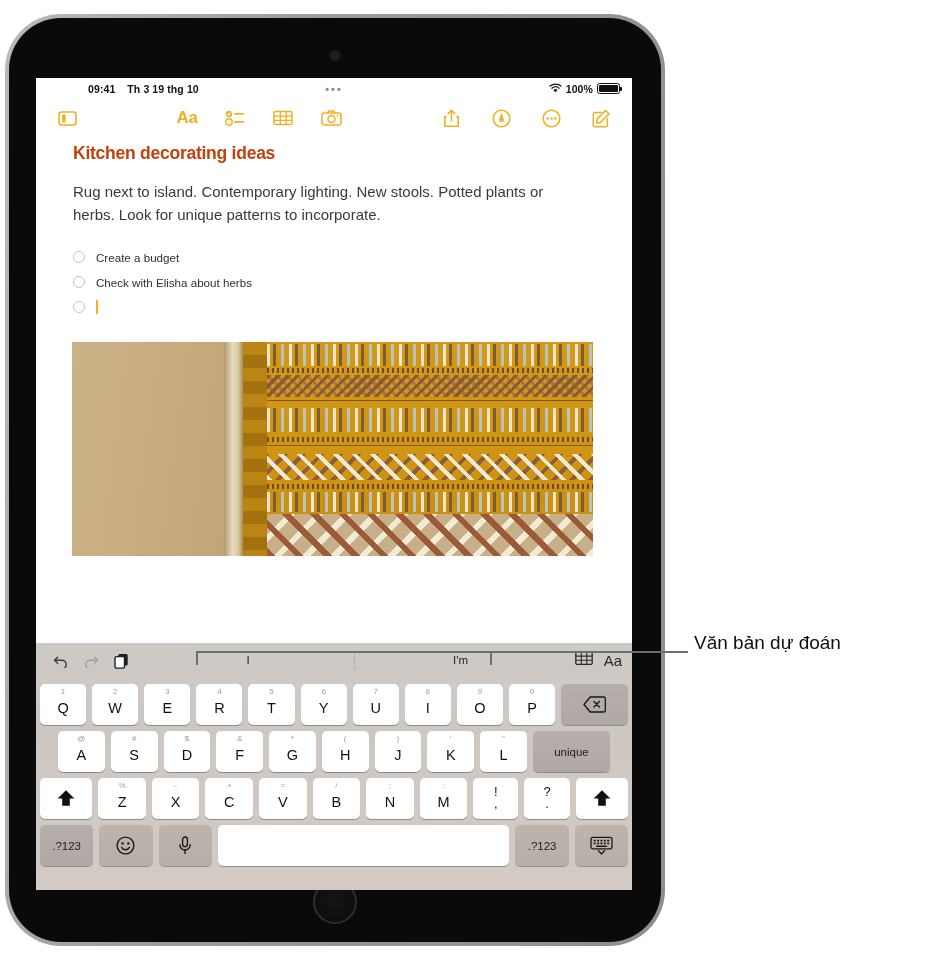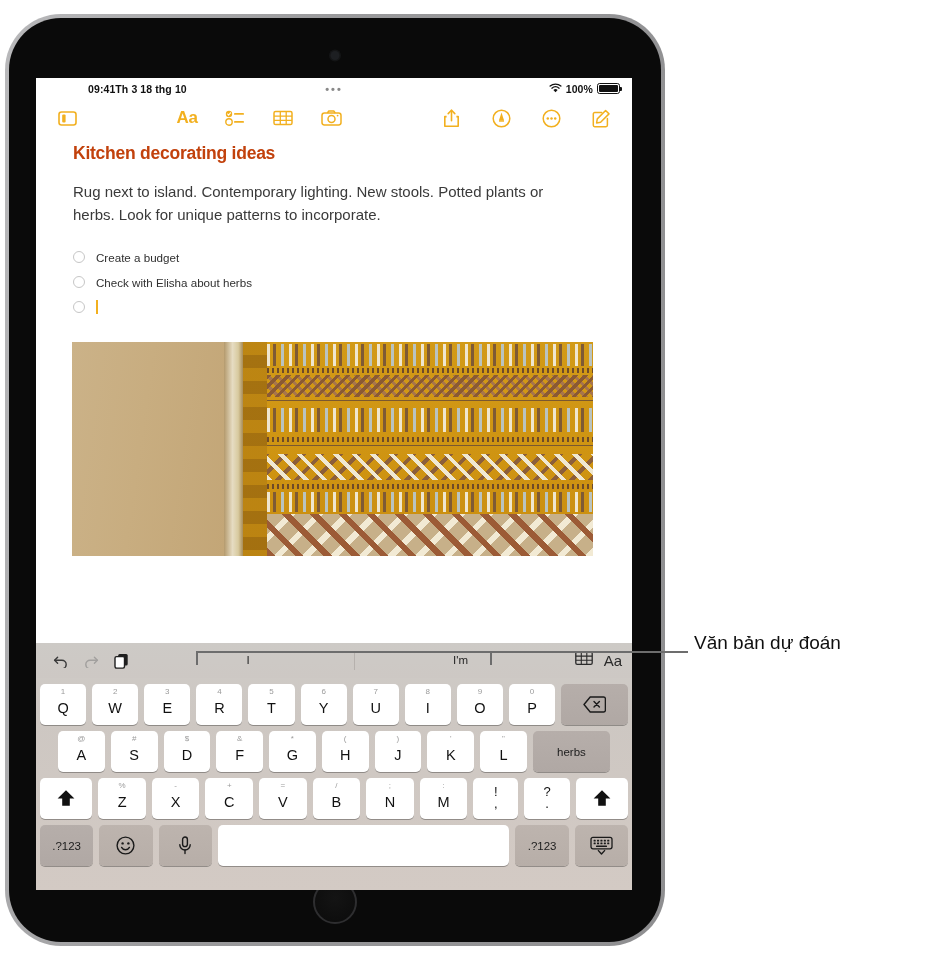--- a/index.html
+++ b/index.html
@@ -41,21 +41,21 @@
     width:596px; height:812px;
     background:#ffffff; overflow:hidden;
   }
 
   
   .statusbar {
     height:21px; display:flex; align-items:center;
     padding:0 12px; font-size:10.5px; font-weight:bold; color:#111;
     letter-spacing:.1px;
   }
-  .sb-time { margin-right:0;padding-left:40px; }
+  .sb-time { margin-right:12px;padding-left:40px; }
   .sb-date { font-weight:bold; }
   .sb-spacer { flex:1; }
   .sb-right { display:flex; align-items:center; gap:4px; }
   .sb-batt {
     width:23px; height:10.5px; border:1.2px solid #111; border-radius:2.6px;
     position:relative; padding:1.2px;
   }
   .sb-batt::after {
     content:""; position:absolute; right:-3.2px; top:50%; transform:translateY(-50%);
     width:1.8px; height:4px; background:#111; border-radius:0 1px 1px 0;
@@ -237,21 +237,21 @@
 
   <div class="device">
     <div class="device-inner"></div>
     <div class="front-cam"></div>
     <div class="home-btn"></div>
 
     <div class="screen">
 
       <div class="statusbar" style="position:relative;">
         <span class="sb-time">09:41</span>
-        <span class="sb-date">Th 3 18 thg 10</span>
+        <span class="sb-date">Th 3 19 thg 10</span>
         <span class="sb-dots">•••</span>
         <span class="sb-spacer"></span>
         <span class="sb-right">
           <span>
             <svg width="13" height="10" viewBox="0 0 13 10">
               <path d="M6.5 9.3 4.4 6.9a3.3 3.3 0 0 1 4.2 0Z" fill="#111"></path>
               <path d="M2.9 5.2a5.6 5.6 0 0 1 7.2 0" stroke="#111" stroke-width="1.3" fill="none" stroke-linecap="round"></path>
               <path d="M1.1 3.1a8.2 8.2 0 0 1 10.8 0" stroke="#111" stroke-width="1.3" fill="none" stroke-linecap="round"></path>
             </svg>
           </span>
@@ -493,21 +493,21 @@
               </div>
             <div class="key">
                 <span class="sec">'</span>
                 <span class="main">K</span>
               </div>
             <div class="key">
                 <span class="sec">"</span>
                 <span class="main">L</span>
               </div>
             <div class="key fn wide-ret">
-              <span class="lbl">herbs</span>
+              <span class="lbl">unique</span>
             </div>
           </div>
 
           <div class="kb-row row3">
             <div class="key shift-l">
               <svg width="20" height="19" viewBox="0 0 20 19">
                 <path d="M10 1.2 18.4 9.6h-4.6v7.2H6.2V9.6H1.6Z" fill="#111"></path>
               </svg>
             </div>
             <div class="key">

